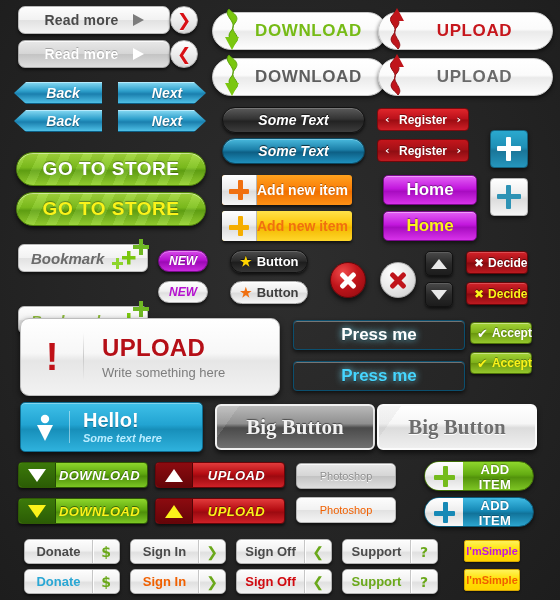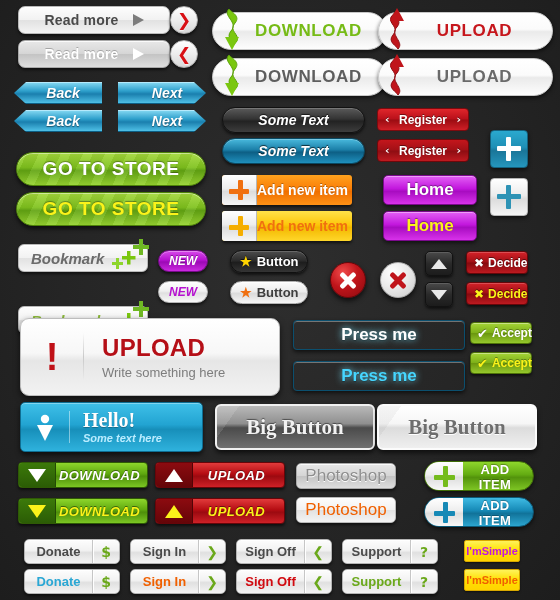--- a/index.html
+++ b/index.html
@@ -213,21 +213,21 @@
   .acceptW{color:#ffffff;} .acceptY{color:#fbf31a;}
   .check{font-size:13px;font-weight:bold;font-family:"DejaVu Sans",sans-serif;}
 
   
   .hello{width:183px;height:50px;border-radius:5px;display:flex;align-items:center;
     background:linear-gradient(180deg,#3fc0e8 0%,#22a4d2 45%,#178fba 55%,#2fb2dd 100%);
     border:1px solid #0e6e93;box-shadow:0 1px 0 rgba(255,255,255,.35) inset,0 3px 5px rgba(0,0,0,.6);}
   .hello .pin{width:48px;display:flex;align-items:center;justify-content:center;}
   .hello .sep{width:1px;height:32px;background:rgba(255,255,255,.45);}
   .hello .txt{padding-left:13px;}
-  .hello .ht{font-size:20px;font-weight:bold;color:#fff;line-height:1.05;text-shadow:0 1px 1px rgba(0,0,0,.3);font-family:Liberation Serif, serif;}
+  .hello .ht{font-size:20px;font-weight:bold;color:#fff;line-height:1.05;text-shadow:0 1px 1px rgba(0,0,0,.3);}
   .hello .hs{font-size:11px;font-style:italic;font-weight:bold;color:#b9ecff;margin-top:1px;}
 
   
   .bigBtn{width:160px;height:46px;border-radius:6px;font-size:21px;
     font-family:"Liberation Serif",serif;font-weight:bold;
     display:flex;align-items:center;justify-content:center;}
   .bigDark{background:
       linear-gradient(125deg,rgba(255,255,255,.13) 0 18px,rgba(0,0,0,0) 18px 36px),
       linear-gradient(180deg,#b9b9b9 0%,#8f8f8f 42%,#4b4b4b 52%,#6f6f6f 100%);
     border:2px solid #f0f0f0;color:#f2f2f2;text-shadow:0 -1px 1px rgba(0,0,0,.5);
@@ -248,21 +248,21 @@
            border:1px solid #2f5a05;}
   .dlGreen .ibox{background:linear-gradient(180deg,#3c7a0a 0%,#2b5c05 100%);border-right:1px solid #234a04;}
   .dlRed{background:linear-gradient(180deg,#e23b3b 0%,#b50d13 45%,#9c0a10 55%,#cf2127 100%);
          border:1px solid #660509;}
   .dlRed .ibox{background:linear-gradient(180deg,#8c0b10 0%,#650508 100%);border-right:1px solid #520406;}
   .triOut{width:0;height:0;}
   .triDown{border-left:9px solid transparent;border-right:9px solid transparent;border-top:13px solid currentColor;}
   .triUp{border-left:9px solid transparent;border-right:9px solid transparent;border-bottom:13px solid currentColor;}
 
   
-  .psBtn{width:100px;height:26px;border-radius:5px;font-size:17px;
+  .psBtn{width:100px;height:26px;border-radius:5px;font-size:11px;
          display:flex;align-items:center;justify-content:center;}
 
   
   .addit{width:110px;height:30px;border-radius:15px;display:flex;align-items:flex-start;
          box-shadow:0 2px 4px rgba(0,0,0,.6);overflow:hidden;}
   .addit .pbox{width:38px;height:100%;display:flex;align-items:center;justify-content:center;
     background:linear-gradient(180deg,#ffffff 0%,#eeeeee 45%,#dedede 55%,#f7f7f7 100%);}
   .addit .lab{flex:1;text-align:center;font-size:13px;font-weight:bold;color:#fff;
               padding-right:6px;letter-spacing:.3px;text-shadow:0 -1px 1px rgba(0,0,0,.35);}
   .aiGreen{background:linear-gradient(180deg,#8ed62c 0%,#63ab12 45%,#53930c 55%,#7ec524 100%);border:1px solid #3f6d07;}

